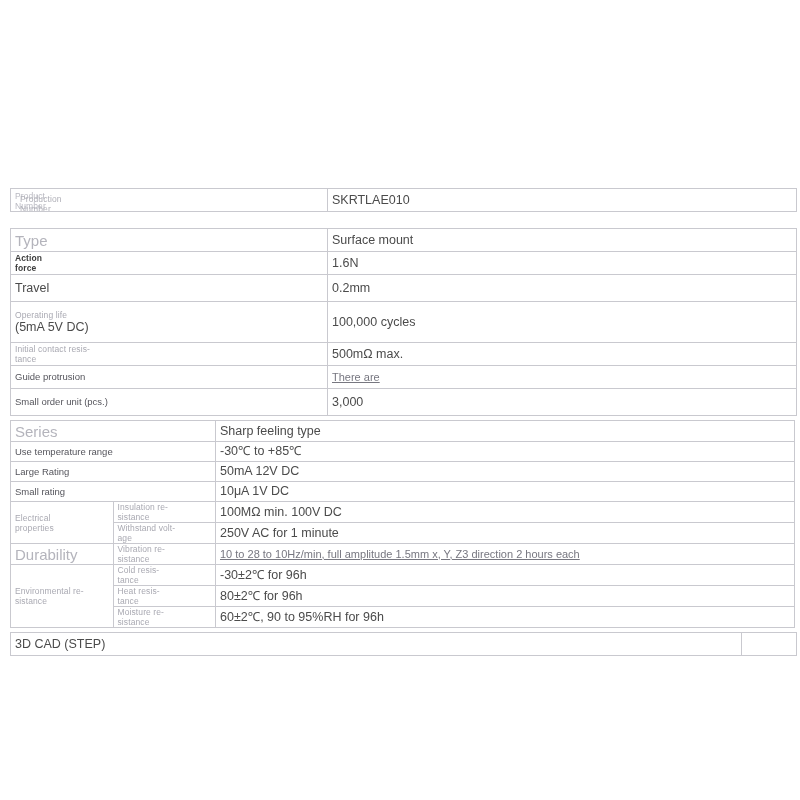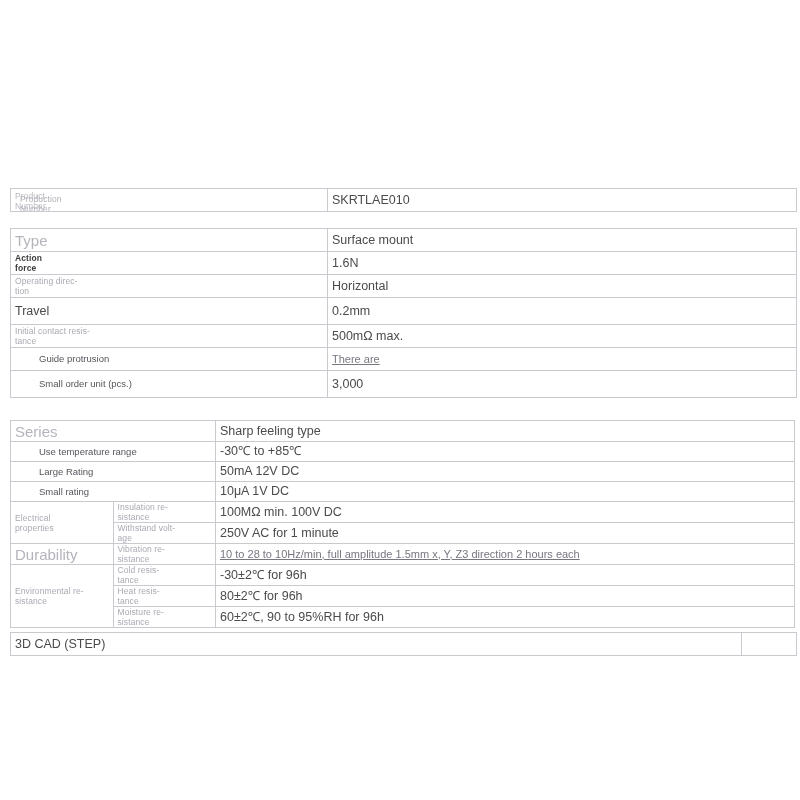--- a/index.html
+++ b/index.html
@@ -75,21 +75,20 @@
     line-height: 11px;
     color: #777780;
     display: block;
     text-decoration: underline;
   }
   .val-mid {
     font-size: 9.5px;
     line-height: 12px;
     color: #55555c;
     display: block;
-    margin-left: 24px;
   }
 
   
   .overlap-wrap {
     position: relative;
     height: 22px;
   }
   .overlap-wrap .ov {
     position: absolute;
     left: 0;
@@ -171,34 +170,34 @@
         <tr>
           <td class="c-sp-label" style="height: 22px;">
             <span class="lbl-small-dark">Action</span>
             <span class="lbl-small-dark">force</span>
           </td>
           <td class="c-sp-value">
             <span class="val-big">1.6N</span>
           </td>
         </tr>
         <tr>
-          <td class="c-sp-label" style="height: 22px;">
-            <span class="lbl-small">Operating direc-</span>
-            <span class="lbl-small">tion</span>
-          </td>
-          <td class="c-sp-value">
-            <span class="val-big">Horizontal</span>
-          </td>
-        </tr>
-        <tr>
           <td class="c-sp-label" style="height: 26px;">
             <span class="lbl-big">Travel</span>
           </td>
           <td class="c-sp-value">
             <span class="val-big">0.2mm</span>
+          </td>
+        </tr>
+        <tr>
+          <td class="c-sp-label" style="height: 40px;">
+            <span class="lbl-small">Operating life</span>
+            <span class="lbl-big">(5mA 5V DC)</span>
+          </td>
+          <td class="c-sp-value">
+            <span class="val-big">100,000 cycles</span>
           </td>
         </tr>
         <tr>
           <td class="c-sp-label" style="height: 22px;">
             <span class="lbl-small">Initial contact resis-</span>
             <span class="lbl-small">tance</span>
           </td>
           <td class="c-sp-value">
             <span class="val-big">500mΩ max.</span>
           </td>

